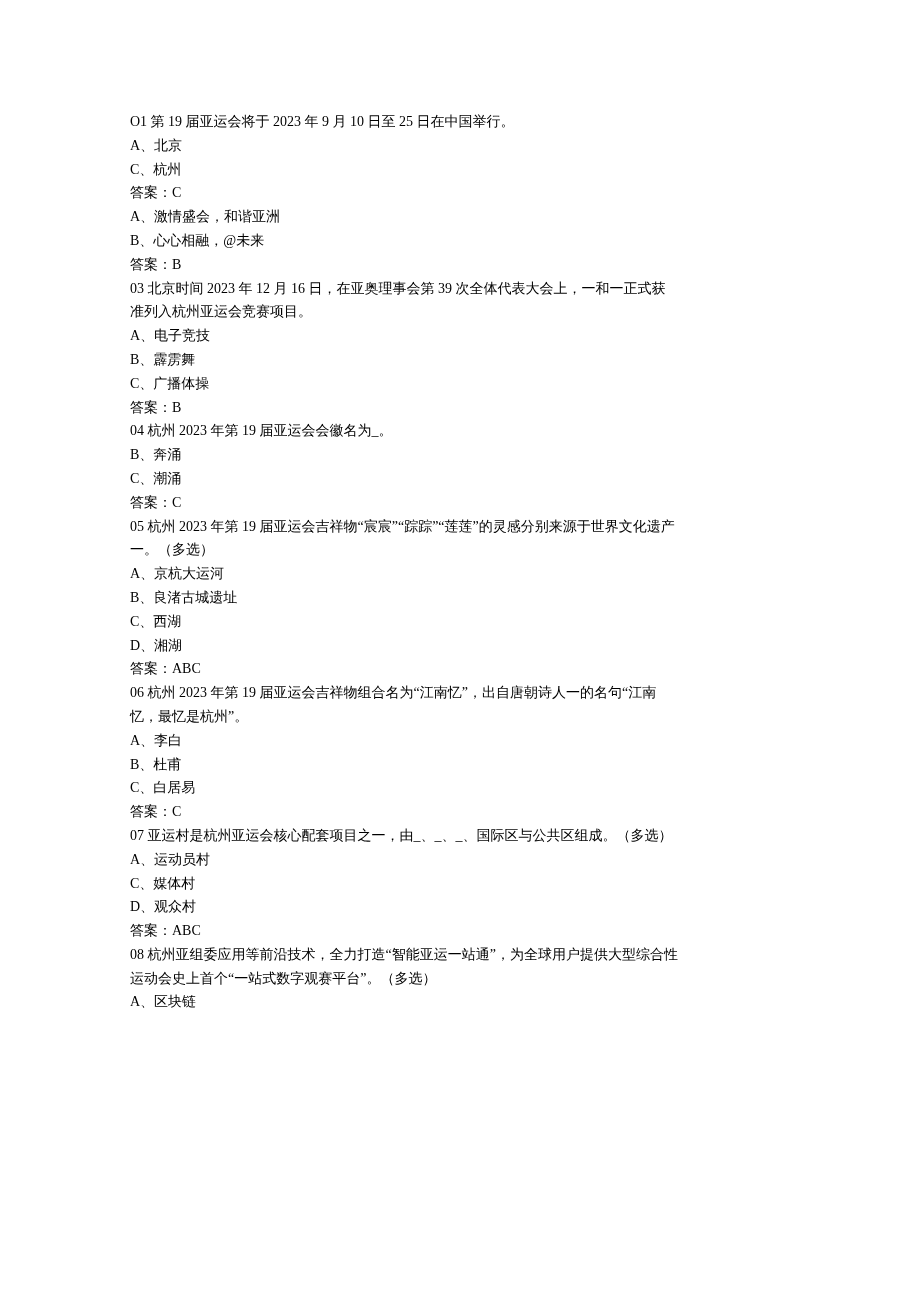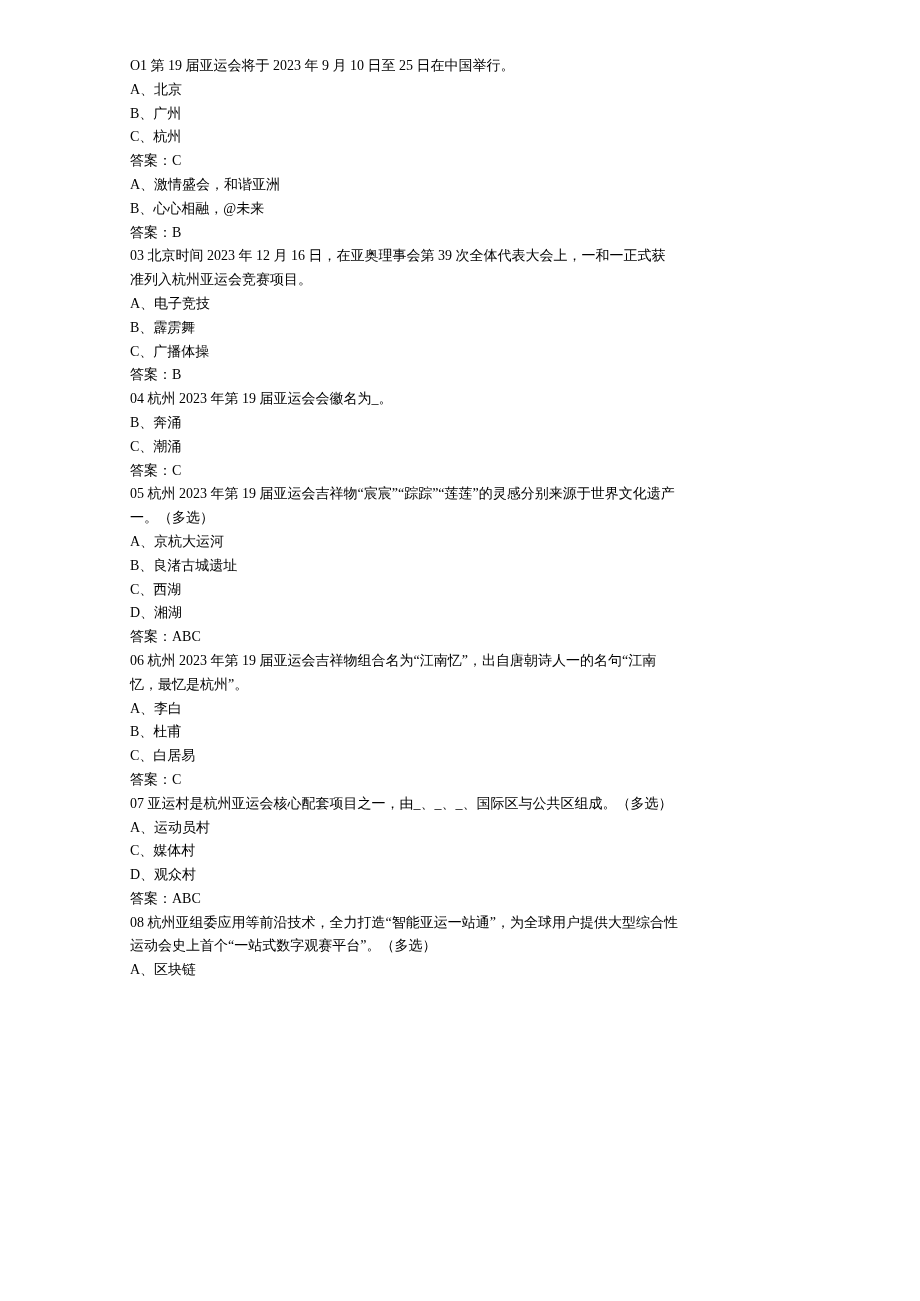--- a/index.html
+++ b/index.html
@@ -6,34 +6,33 @@
     margin: 0;
     padding: 0;
     background: #ffffff;
     font-family: "SimSun", "宋体", serif;
     font-size: 14px;
     line-height: 1.7;
     color: #000000;
   }
   .page {
     width: 808px;
-    padding: 54px 130px 40px 130px;
+    padding: 110px 130px 40px 130px;
     box-sizing: border-box;
   }
   .line {
     display: block;
   }
 </style>
 </head>
 <body>
 
 <div class="page" id="page-root">
 <span class="line">O1 第 19 届亚运会将于 2023 年 9 月 10 日至 25 日在中国举行。</span>
     <span class="line">A、北京</span>
-    <span class="line">B、广州</span>
     <span class="line">C、杭州</span>
     <span class="line">答案：C</span>
     <span class="line">A、激情盛会，和谐亚洲</span>
     <span class="line">B、心心相融，@未来</span>
     <span class="line">答案：B</span>
     <span class="line">03 北京时间 2023 年 12 月 16 日，在亚奥理事会第 39 次全体代表大会上，一和一正式获准列入杭州亚运会竞赛项目。</span>
     <span class="line">A、电子竞技</span>
     <span class="line">B、霹雳舞</span>
     <span class="line">C、广播体操</span>
     <span class="line">答案：B</span>

